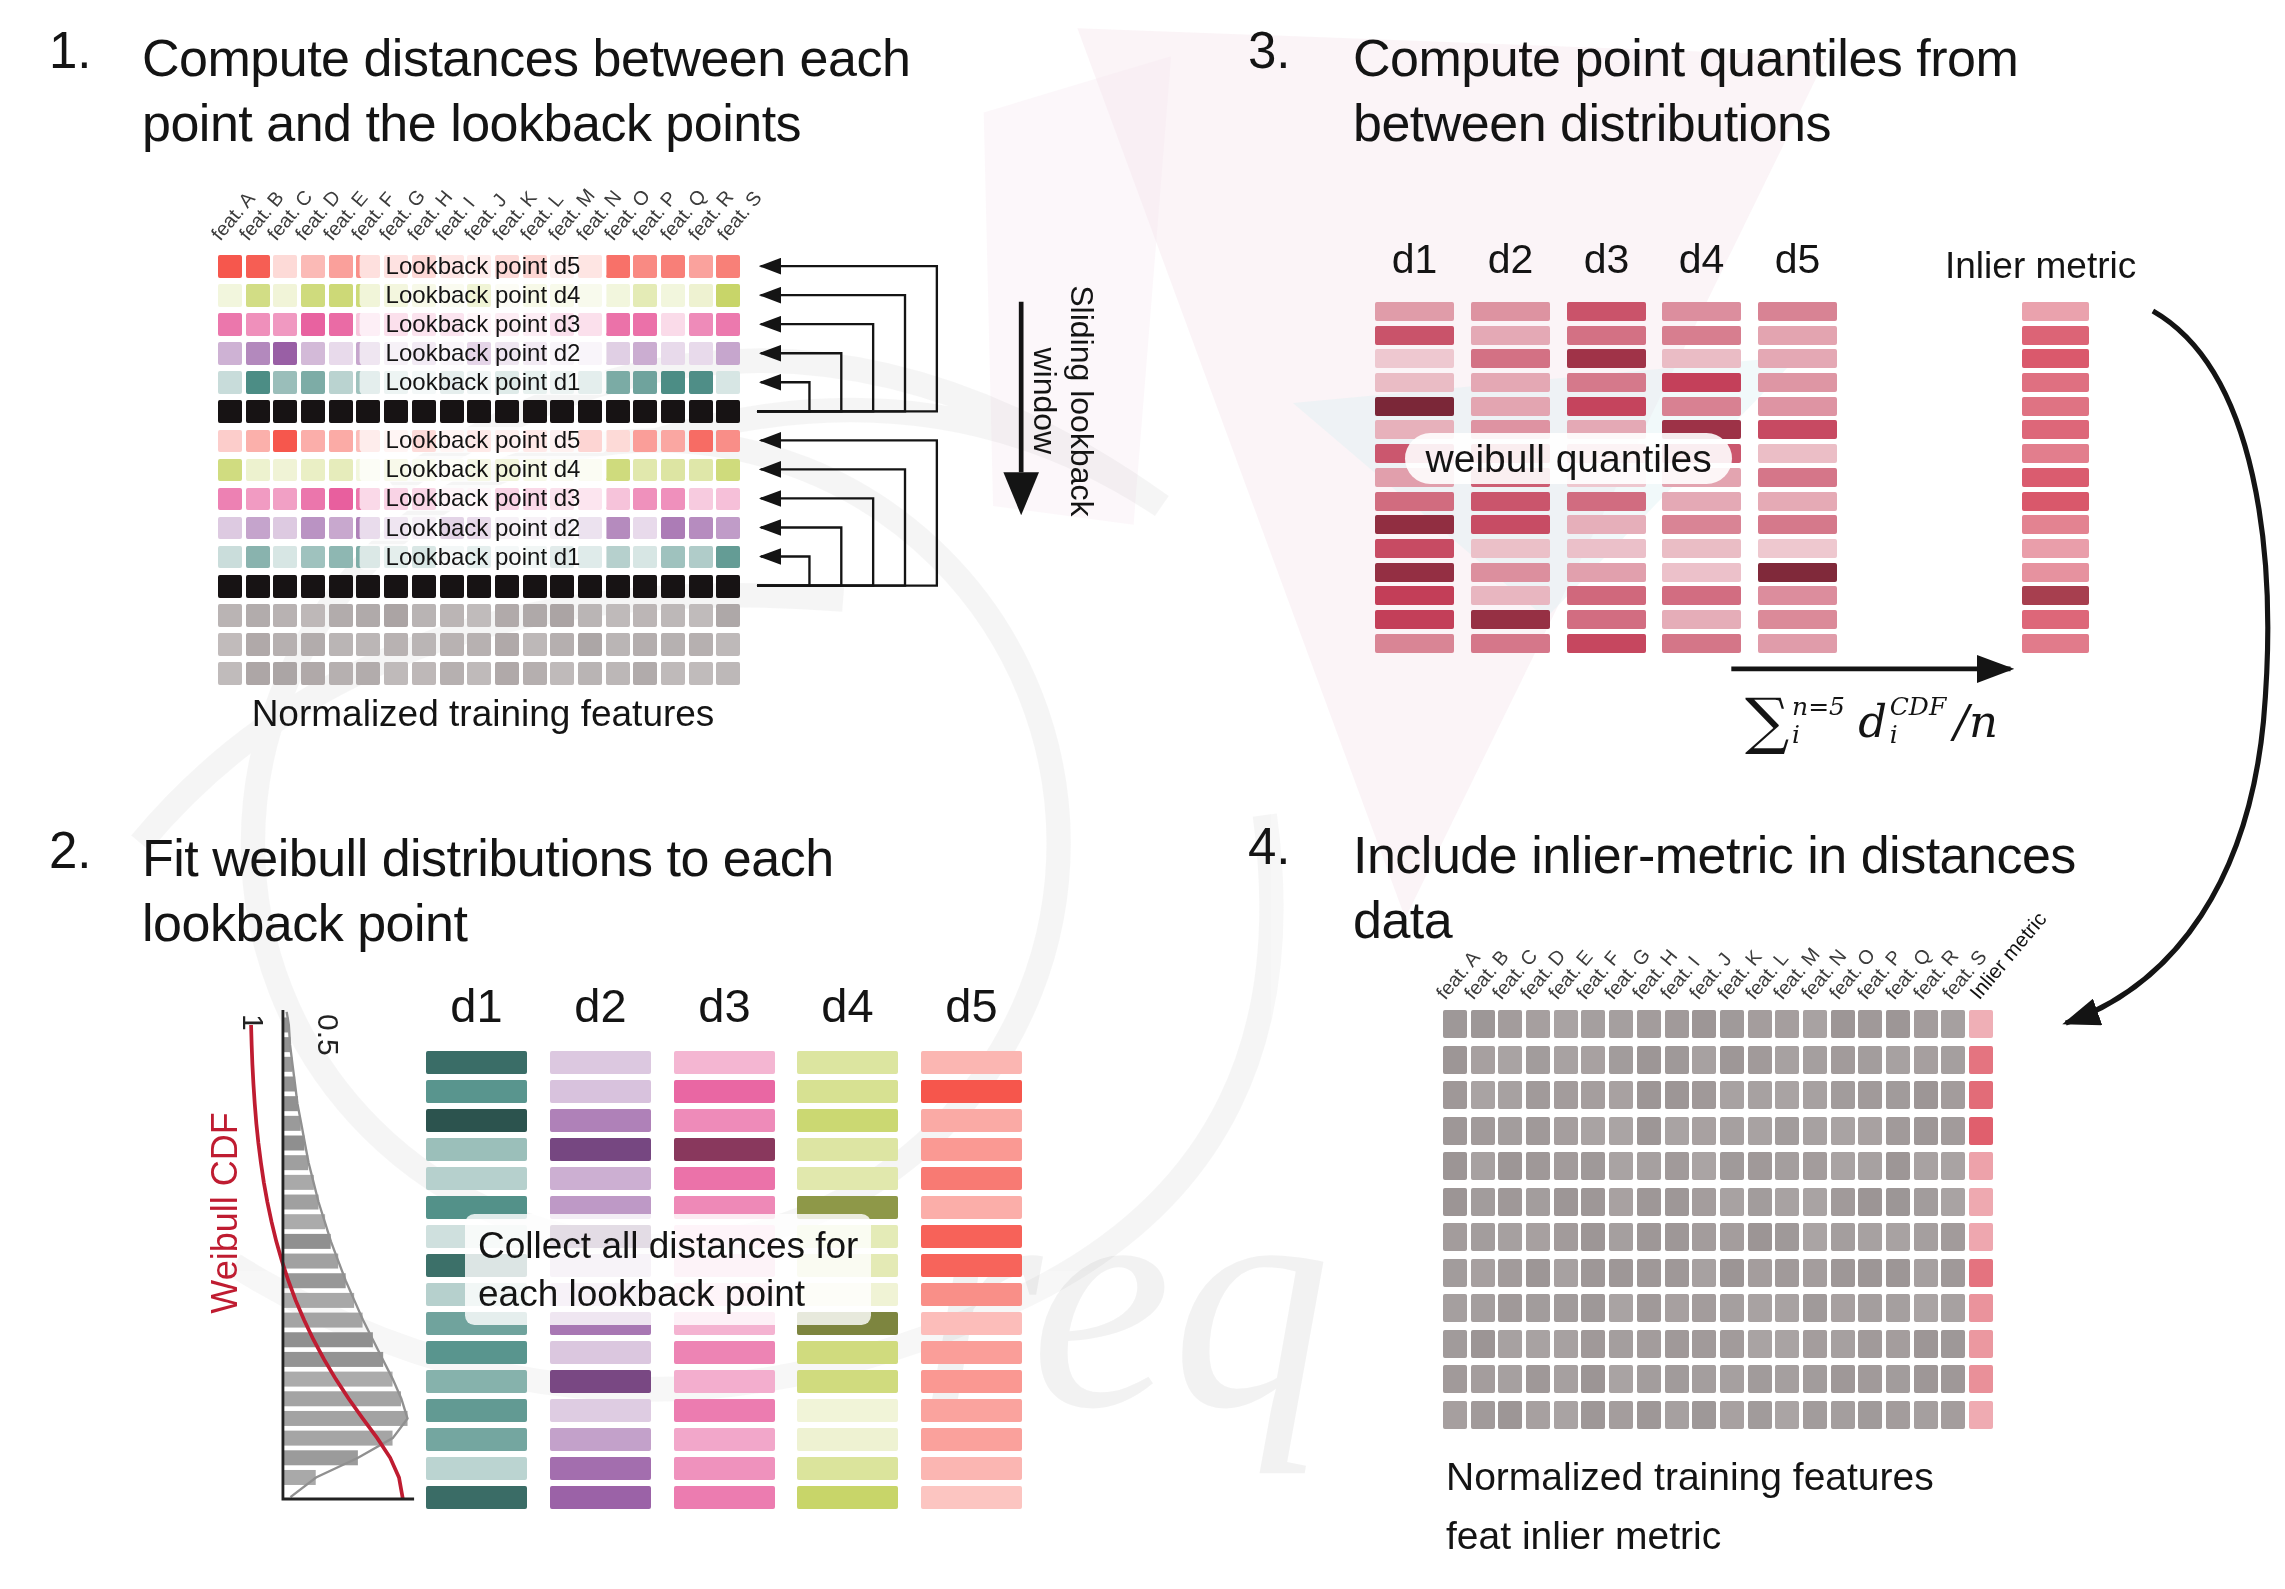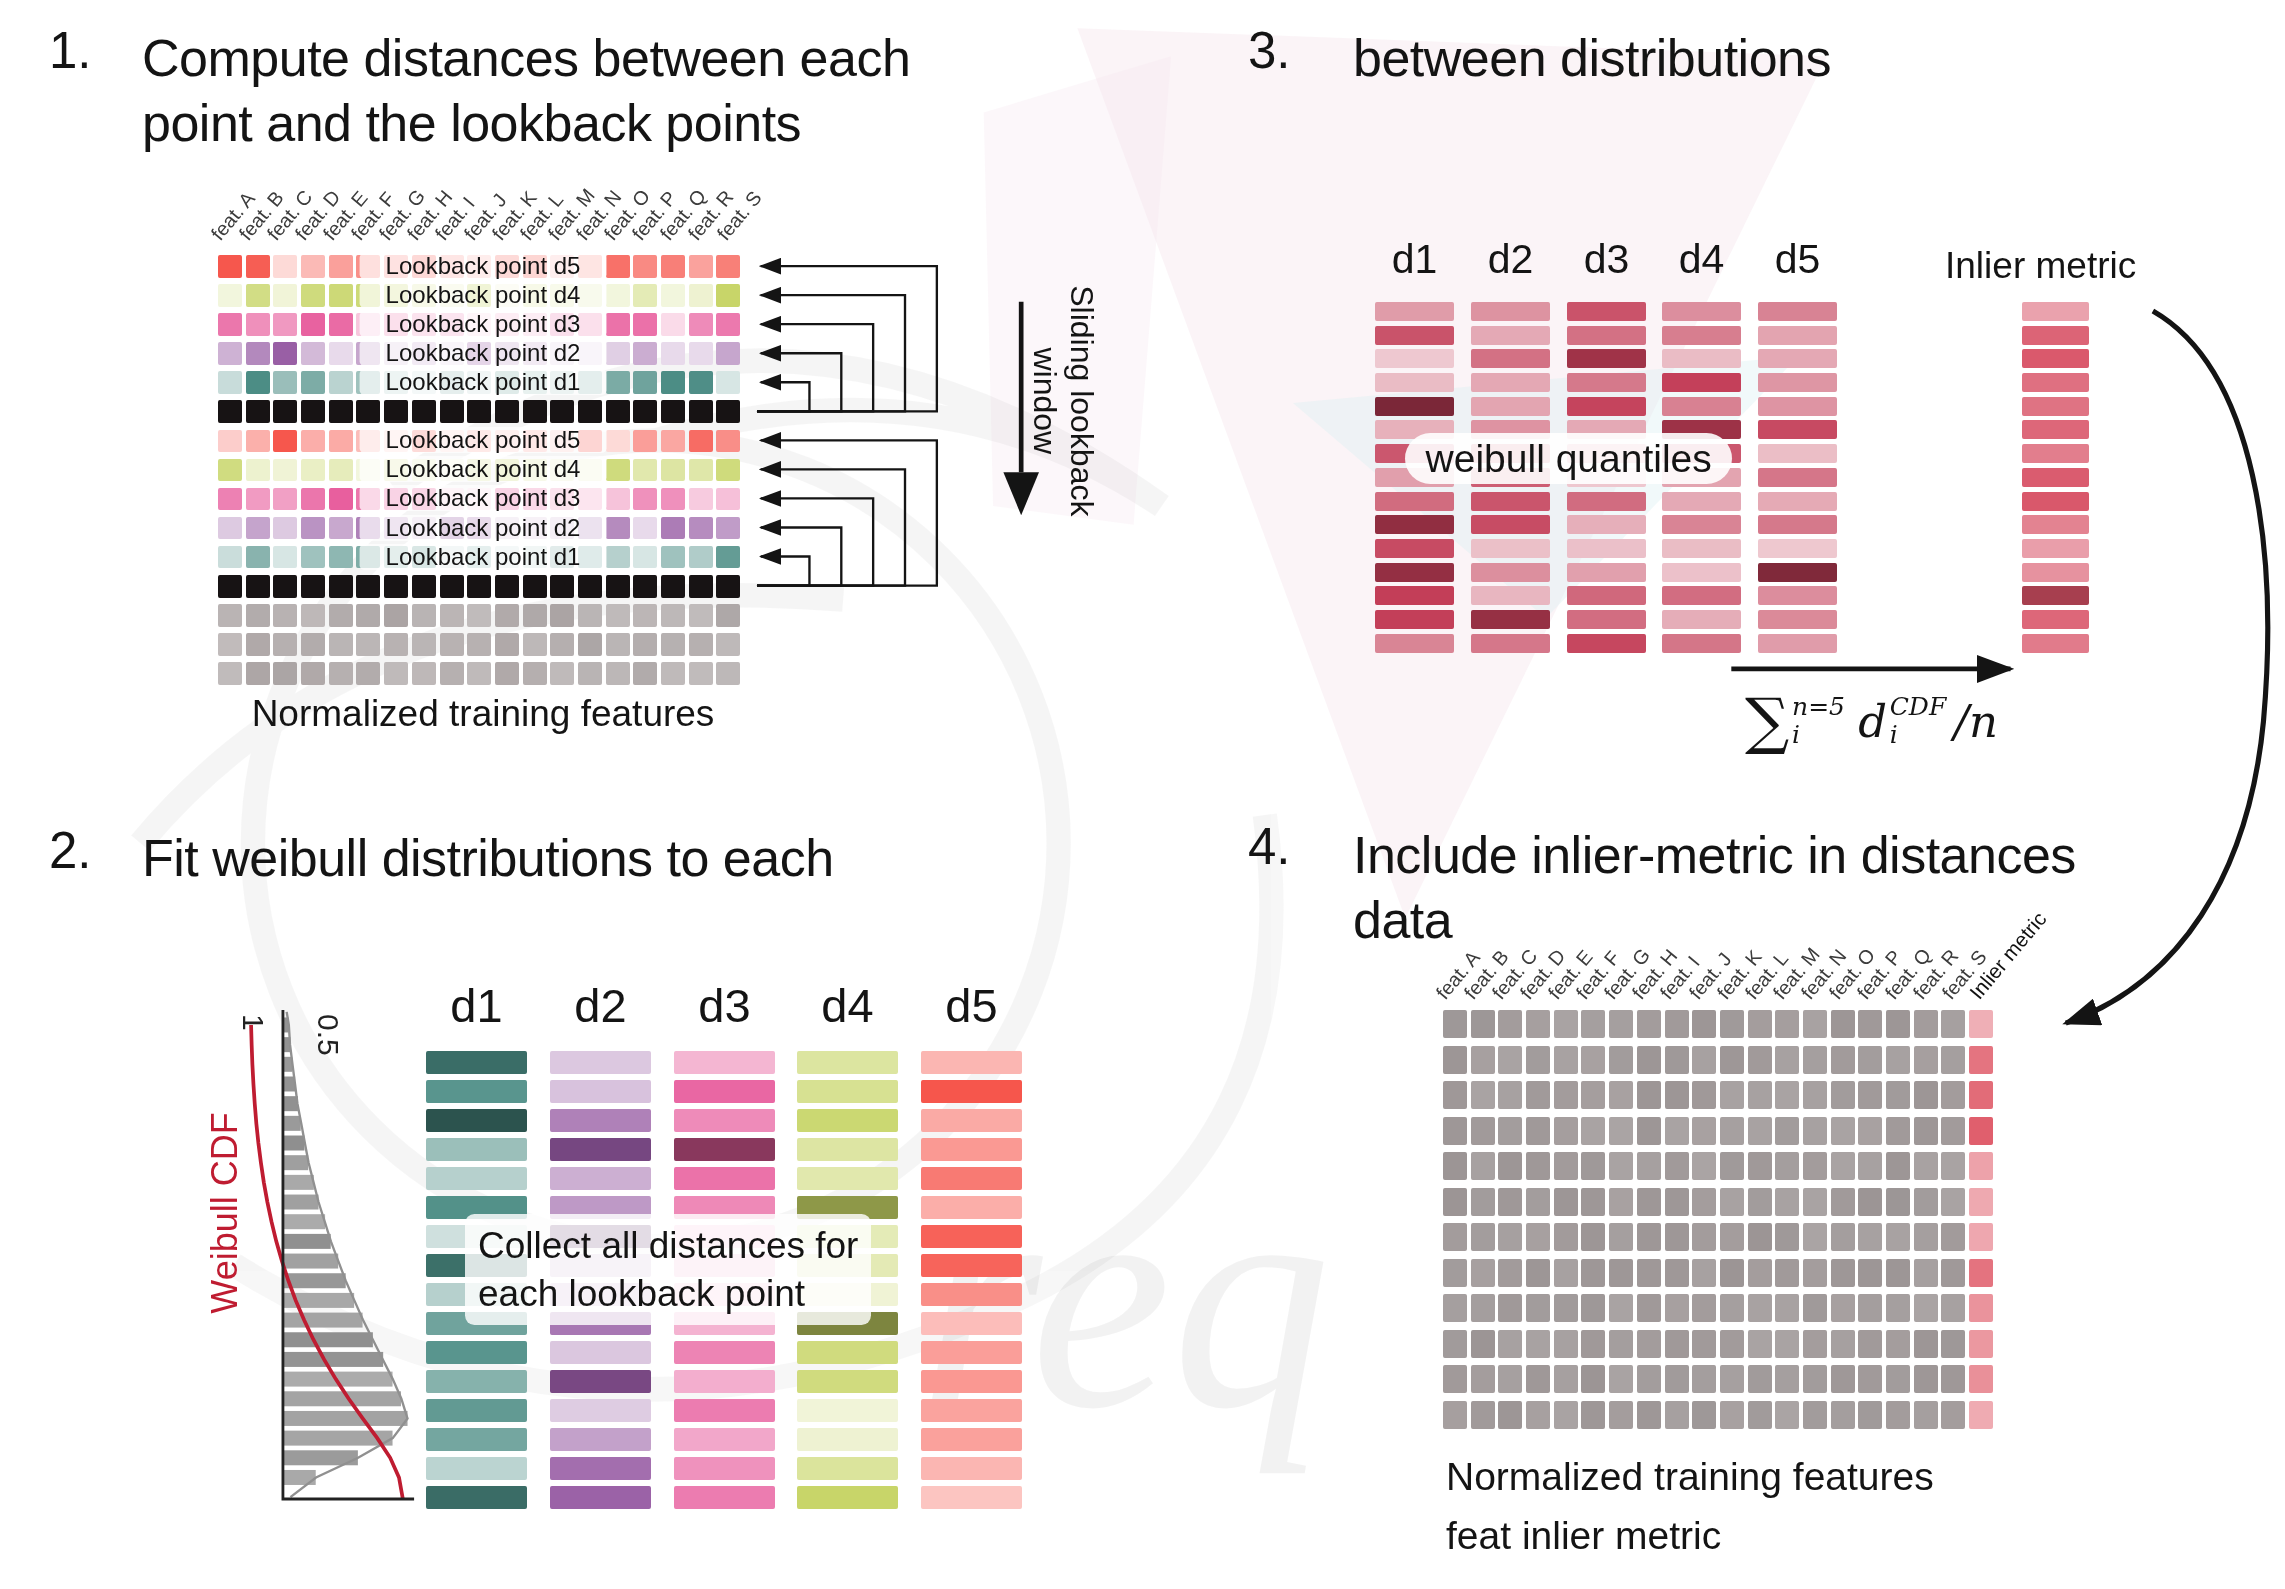--- a/index.html
+++ b/index.html
@@ -403,20 +403,21 @@
   </div>
 
   <div class="caption abs z1" style="left:218px;top:693px;width:530px;text-align:center">Normalized training features</div>
 
   <div id="sliding-label">Sliding lookback
 window</div>
 
   <div class="step-num abs z1" style="left:49px;top:821px">2.</div>
   <div class="title abs z1" style="left:142px;top:826px">
     <div>Fit weibull distributions to each</div>
+    <div>lookback point</div>
   </div>
 
   <div class="vlabel-red abs" style="left:120px;top:1192px;width:210px;text-align:center;transform:rotate(-90deg)">Weibull CDF</div>
   <span class="tick abs" style="left:236px;top:1014px">1</span>
   <span class="tick abs" style="left:311px;top:1014px">0.5</span>
 
   <div id="p2-cols">
       <div class="col-header" style="left: 426px; top: 978px; width: 101px; font-size: 47px; position: absolute;">d1</div>
       <div class="bar-col" style="left: 426px; top: 1051px; width: 101px;">
         <div class="bar" style="height: 23.4px; margin-bottom: 5.6px; background: rgb(58, 109, 103);"></div>
@@ -514,20 +515,21 @@
       </div>
     </div>
 
   <div class="overlay-band abs" style="left:465px;top:1214px">
     <div>Collect all distances for</div>
     <div>each lookback point</div>
   </div>
 
   <div class="step-num abs z1" style="left:1248px;top:20.6px">3.</div>
   <div class="title abs z1" style="left:1353px;top:26px">
+    <div>Compute point quantiles from</div>
     <div>between distributions</div>
   </div>
 
   <div id="p3-cols">
       <div class="col-header" style="left: 1375px; top: 236px; width: 79px; font-size: 41px; position: absolute;">d1</div>
       <div class="bar-col" style="left: 1375px; top: 302px; width: 79px;">
         <div class="bar" style="height: 19px; margin-bottom: 4.7px; background: rgb(224, 156, 169);"></div>
         <div class="bar" style="height: 19px; margin-bottom: 4.7px; background: rgb(201, 83, 106);"></div>
         <div class="bar" style="height: 19px; margin-bottom: 4.7px; background: rgb(238, 200, 208);"></div>
         <div class="bar" style="height: 19px; margin-bottom: 4.7px; background: rgb(234, 188, 197);"></div>

